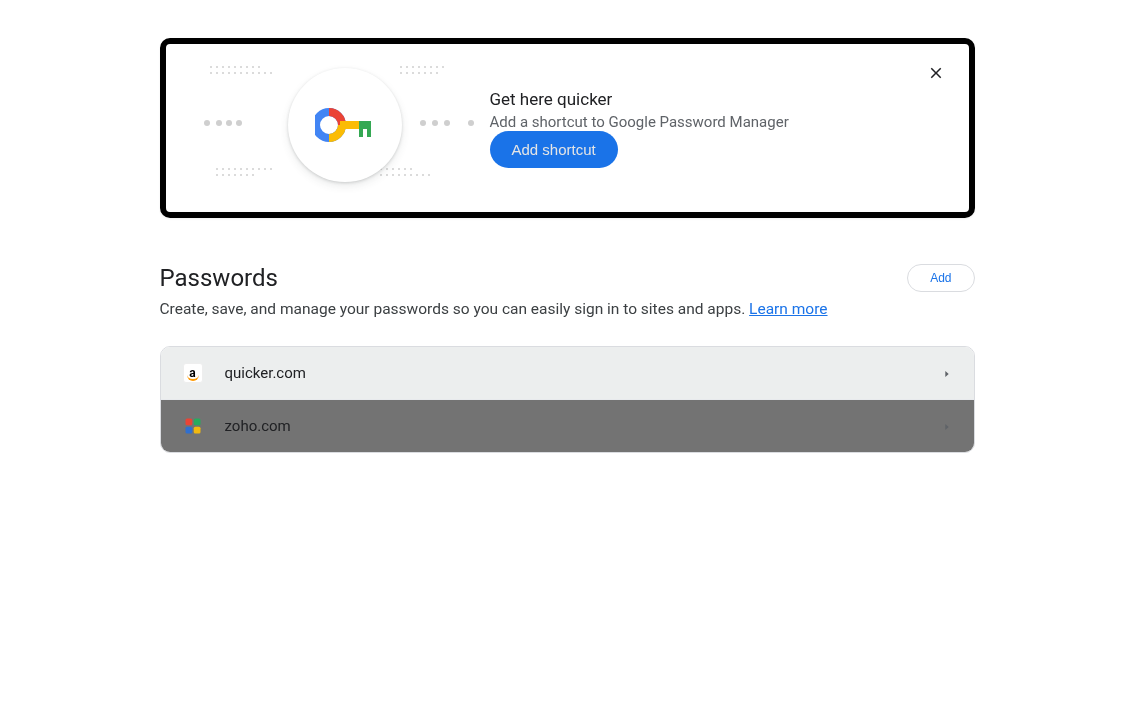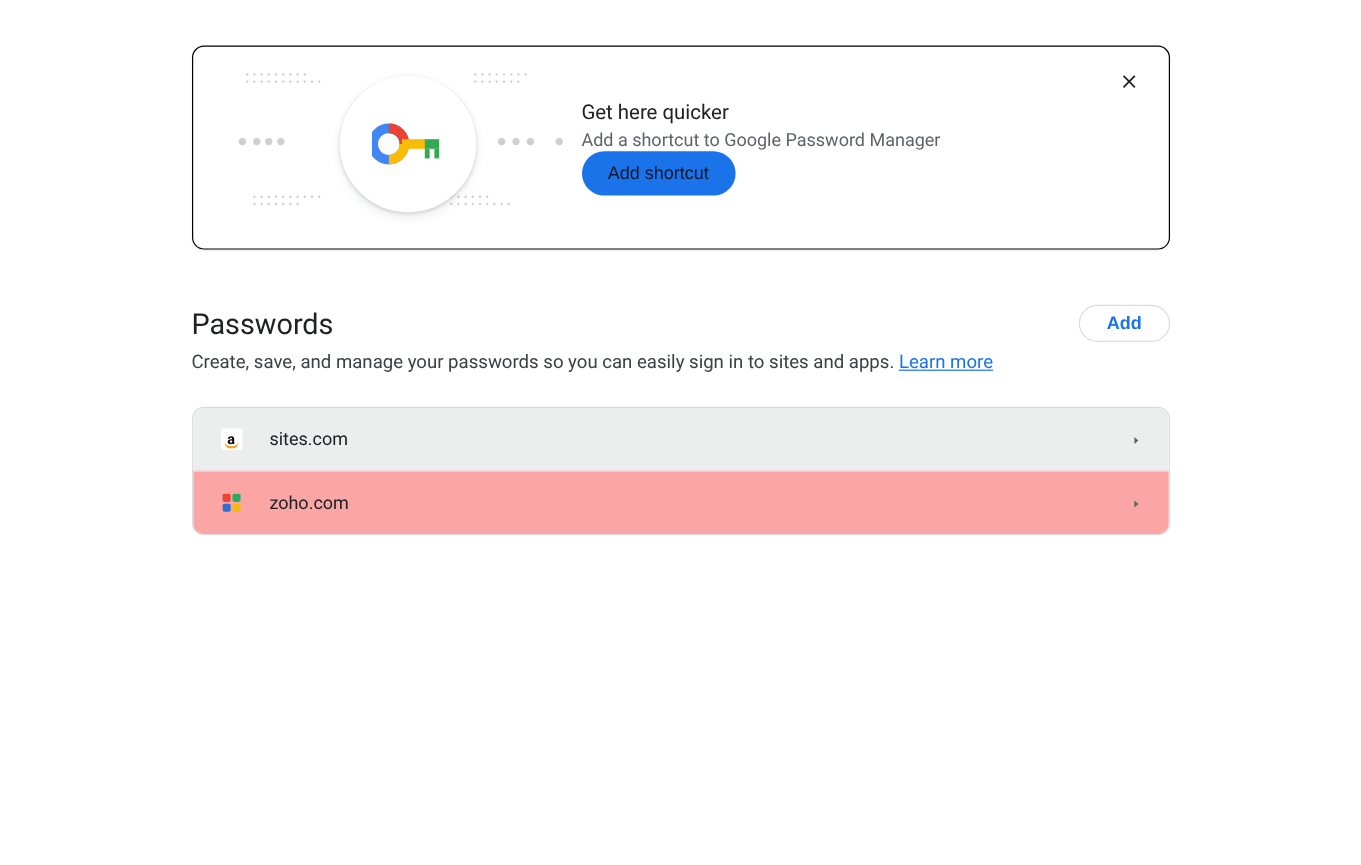--- a/index.html
+++ b/index.html
@@ -8,21 +8,21 @@
     background: #ffffff;
     width: 1134px;
     height: 721px;
     padding-top: 38px;
   }
   .container {
     width: 815px;
     margin: 0 auto;
   }
   .promo-card {
-    border: 1px solid #000000;
+    border: 6px solid #000000;
     border-radius: 10px;
     padding: 24px;
     display: flex;
     align-items: center;
     position: relative;
     box-shadow: 0 1px 2px rgba(60,64,67,0.08);
   }
   .promo-illustration {
     width: 290px;
     height: 120px;
@@ -63,21 +63,21 @@
     color:#202124;
     margin-bottom: 4px;
   }
   .promo-sub {
     font-size: 15px;
     color:#5f6368;
     margin-bottom: 0;
   }
   .btn-primary {
     background:#1a73e8;
-    color:#0f172a;
+    color:#e5e5e5;
     border:none;
     border-radius: 20px;
     padding: 10px 22px;
     font-size: 15px;
     font-weight:500;
     cursor:pointer;
   }
   .close-btn {
     position:absolute;
     top:14px; right:18px;
@@ -99,22 +99,22 @@
     font-size: 24px;
     font-weight:400;
     color:#202124;
   }
   .btn-outline {
     background:#fff;
     border:1px solid #dadce0;
     color:#1a73e8;
     border-radius:18px;
     padding: 6px 22px;
-    font-size:15px;
-    font-weight:700;
+    font-size:12px;
+    font-weight:400;
     cursor:pointer;
   }
   .description {
     margin-top: 8px;
     font-size: 15.5px;
     color:#3c4043;
   }
   .learn-link {
     color:#1a73e8;
     text-decoration: underline;
@@ -125,21 +125,21 @@
     margin-top: 28px;
     border:1px solid #dadce0;
     border-radius:10px;
     overflow:hidden;
   }
   .pw-row {
     display:flex;
     align-items:center;
     padding: 16px 22px;
     cursor:pointer;
-    background:#fca5a5;
+    background:#737373;
   }
   .pw-row:first-child { background:#eceeee; }
   .pw-row + .pw-row { border-top:1px solid #e8eaed; }
   .site-icon {
     width:20px; height:20px;
     border-radius:3px;
     margin-right: 22px;
     flex-shrink:0;
     display:flex;
     align-items:center;
@@ -312,21 +312,21 @@
     <button class="btn-outline">Add</button>
   </div>
 
   <div class="description">
     <span>Create, save, and manage your passwords so you can easily sign in to sites and apps. </span><a class="learn-link">Learn more</a>
   </div>
 
   <div class="pw-list">
     <div class="pw-row">
       <div class="site-icon amazon-icon">a</div>
-      <div class="site-name">sites.com</div>
+      <div class="site-name">quicker.com</div>
       <span class="chev-right">
         <svg width="10" height="10" viewBox="0 0 24 24">
             <path d="M8 5l8 7-8 7z" fill="#5f6368"></path>
           </svg>
       </span>
     </div>
     <div class="pw-row">
       <div class="site-icon zoho-icon">
         <svg width="18" height="18" viewBox="0 0 24 24">
           <rect x="2" y="2" width="9" height="9" rx="2" fill="#E94435"></rect>

